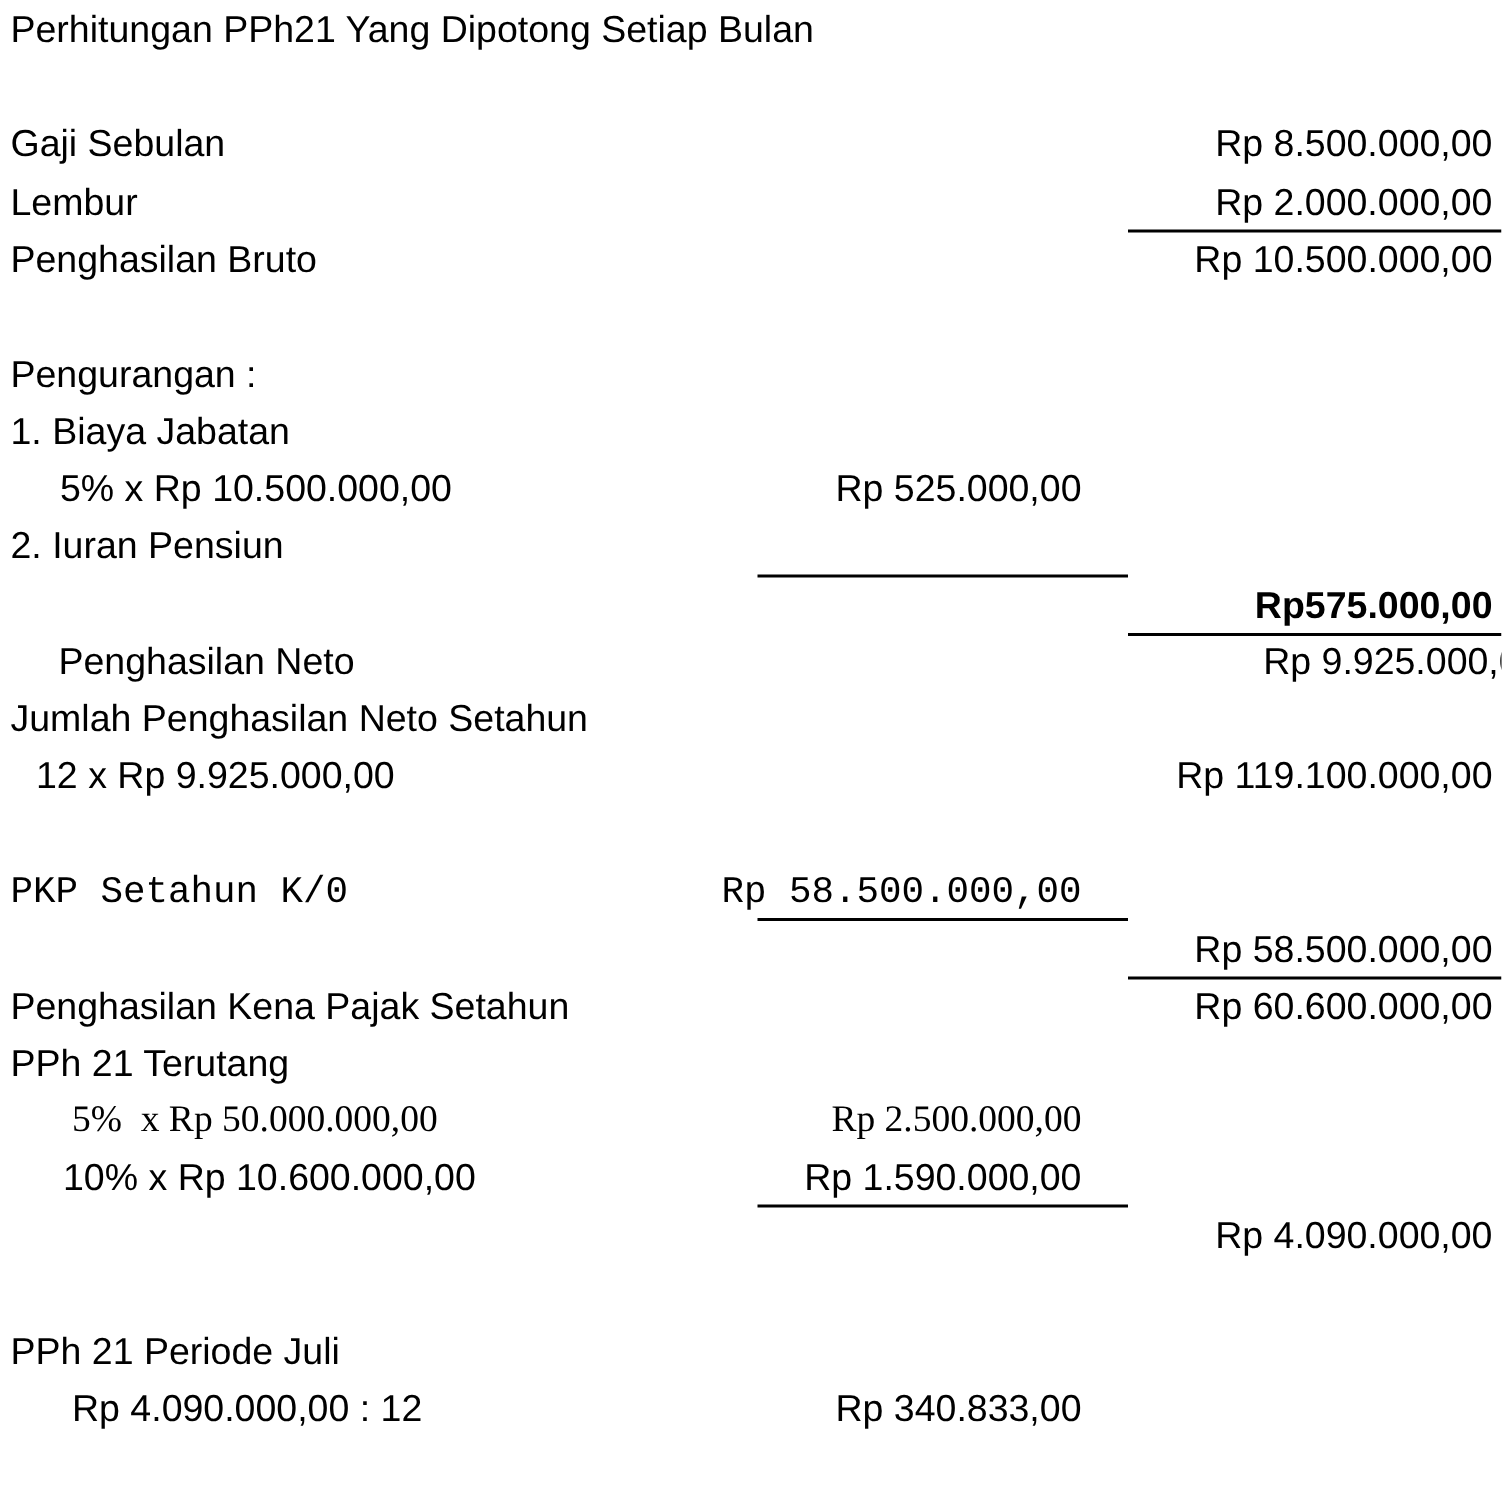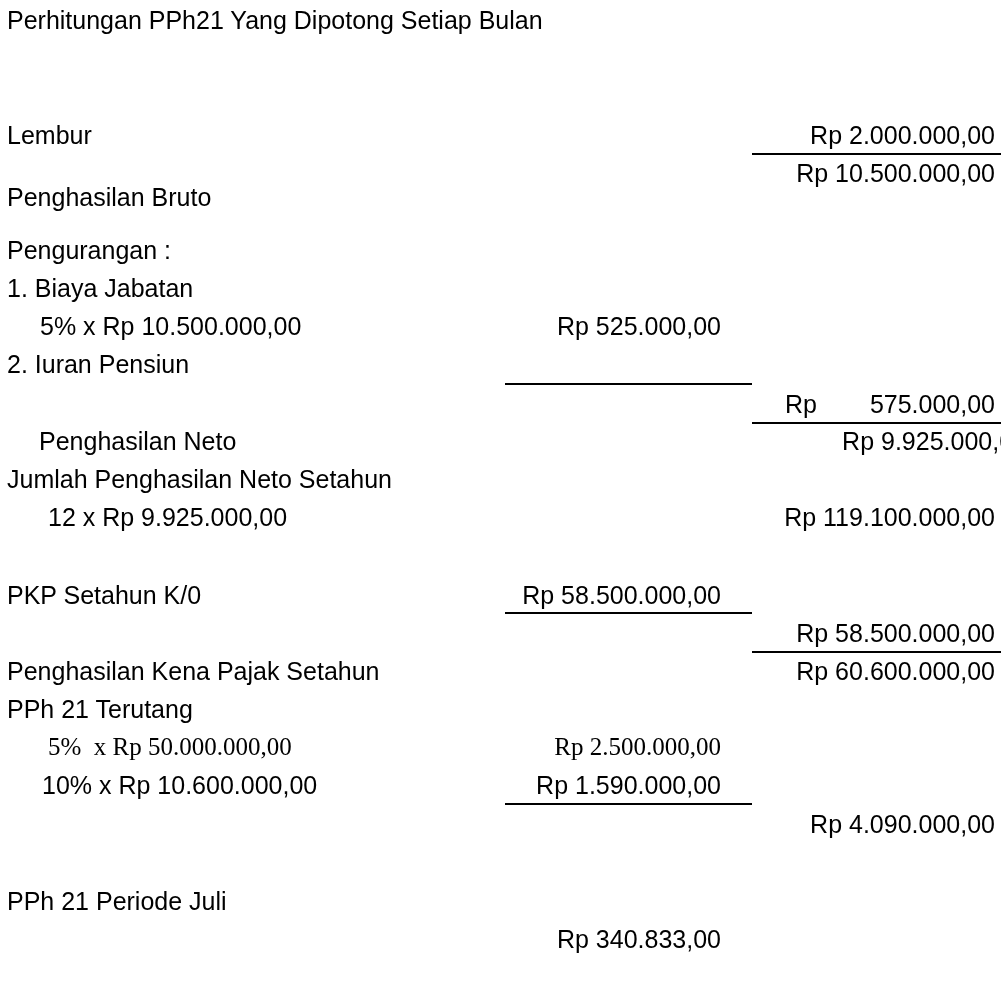--- a/index.html
+++ b/index.html
@@ -4,38 +4,40 @@
 <style>
   html, body { margin:0; padding:0; background:#ffffff; }
   body { width:1001px; height:998px; position:relative; overflow:hidden;
          font-family:"Liberation Sans", "DejaVu Sans", sans-serif; color:#000; font-size:25px; }
   .row { position:absolute; left:0; width:908px; height:38px; }
   .lbl { position:absolute; top:0; line-height:38px; white-space:pre; }
   .c2 { position:absolute; left:479px; width:242px; top:0; line-height:38px; text-align:right; white-space:pre; }
   .c3 { position:absolute; left:752px; width:243px; top:0; line-height:38px; text-align:right; white-space:pre; }
   .ul2 { position:absolute; left:505px; width:247px; height:2px; background:#000; }
   .ul3 { position:absolute; left:752px; width:249px; height:2px; background:#000; }
-  .split { display:flex; justify-content:space-between; }
+  .split { display:flex; justify-content:flex-end;font-weight:bold; }
 </style>
 </head>
 <body>
 
 <div class="row" style="top:1px;">
   <span class="lbl" style="left:7px;">Perhitungan PPh21 Yang Dipotong Setiap Bulan</span>
 </div>
 
 <div class="row" style="top:77px;">
+  <span class="lbl" style="left:7px;">Gaji Sebulan</span>
+  <span class="c3">Rp 8.500.000,00</span>
 </div>
 <div class="row" style="top:116px;">
   <span class="lbl" style="left:7px;">Lembur</span>
   <span class="c3">Rp 2.000.000,00</span>
 </div>
 <div class="ul3" style="top:153px;"></div>
 <div class="row" style="top:154px;">
-  <span class="lbl" style="left:7px;margin-top:24px;">Penghasilan Bruto</span>
+  <span class="lbl" style="left:7px;">Penghasilan Bruto</span>
   <span class="c3">Rp 10.500.000,00</span>
 </div>
 
 <div class="row" style="top:231px;">
   <span class="lbl" style="left:7px;">Pengurangan :</span>
 </div>
 <div class="row" style="top:269px;">
   <span class="lbl" style="left:7px;">1. Biaya Jabatan</span>
 </div>
 <div class="row" style="top:307px;">
@@ -54,25 +56,25 @@
 </div>
 <div class="ul3" style="top:422px;"></div>
 <div class="row" style="top:422px;margin-left:32px;">
   <span class="lbl" style="left:7px;">Penghasilan Neto</span>
   <span class="c3">Rp 9.925.000,00</span>
 </div>
 <div class="row" style="top:460px;">
   <span class="lbl" style="left:7px;">Jumlah Penghasilan Neto Setahun</span>
 </div>
 <div class="row" style="top:498px;">
-  <span class="lbl" style="left:48px;">12 x Rp 9.925.000,00</span>
+  <span class="lbl" style="left:24px;">12 x Rp 9.925.000,00</span>
   <span class="c3">Rp 119.100.000,00</span>
 </div>
 
-<div class="row" style="top:576px;">
+<div class="row" style="top:576px;font-family:Liberation Mono, monospace;">
   <span class="lbl" style="left:7px;">PKP Setahun K/0</span>
   <span class="c2">Rp 58.500.000,00</span>
 </div>
 <div class="ul2" style="top:612px;"></div>
 <div class="row" style="top:614px;">
   <span class="c3">Rp 58.500.000,00</span>
 </div>
 <div class="ul3" style="top:651px;"></div>
 <div class="row" style="top:652px;">
   <span class="lbl" style="left:7px;">Penghasilan Kena Pajak Setahun</span>
@@ -91,14 +93,15 @@
 </div>
 <div class="ul2" style="top:803px;"></div>
 <div class="row" style="top:805px;">
   <span class="c3">Rp 4.090.000,00</span>
 </div>
 
 <div class="row" style="top:882px;">
   <span class="lbl" style="left:7px;">PPh 21 Periode Juli</span>
 </div>
 <div class="row" style="top:920px;">
+  <span class="lbl" style="left:48px;">Rp 4.090.000,00 : 12</span>
   <span class="c2">Rp 340.833,00</span>
 </div>
 
 </body></html>

